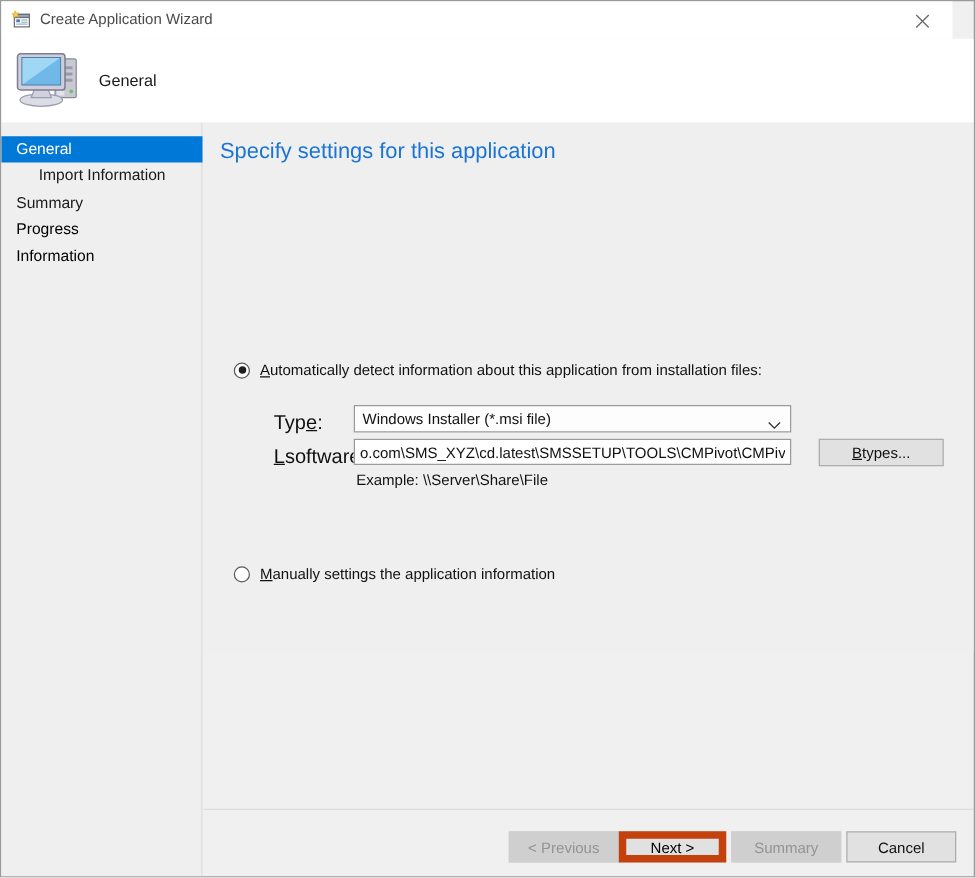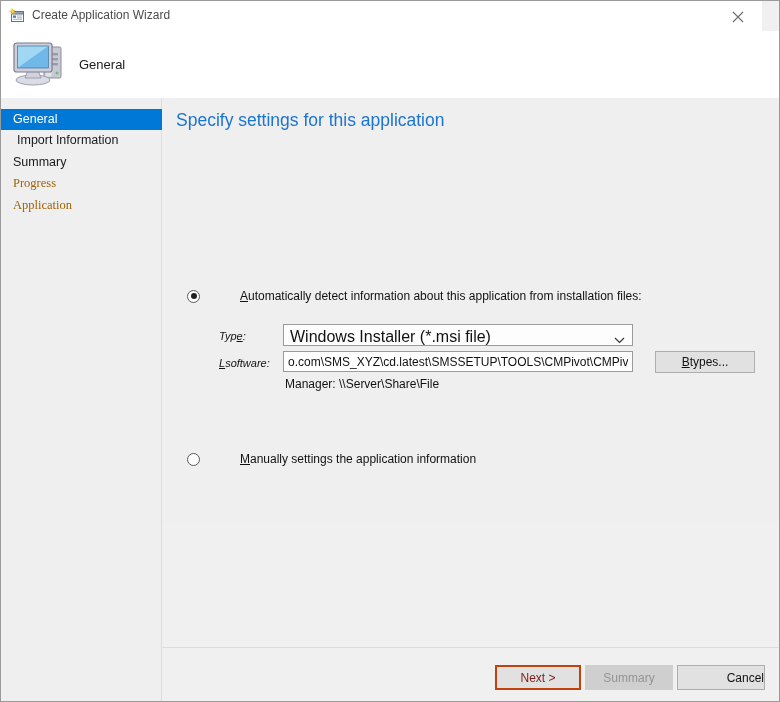--- a/index.html
+++ b/index.html
@@ -87,27 +87,27 @@
     left: 0;
     width: 161px;
     height: 21px;
     line-height: 21px;
     font-size: 12.5px;
     box-sizing: border-box;
     cursor: default;
     white-space: nowrap;
   }
   .nav-item .nav-label { padding-left: 12px; }
-  .nav-item.sub .nav-label { padding-left: 16px; }
+  .nav-item.sub .nav-label { padding-left: 30px; }
   .nav-item.selected {
     background: #0078d7;
     color: #ffffff;
   }
   .nav-item.normal { color: #1a1a1a; }
-  .nav-item.dim    { color: #a16207; font-family: Liberation Serif, serif; }
+  .nav-item.dim    { color: #000000; }
 
   
   #content {
     position: absolute;
     left: 162px; top: 97px;
     width: 616px; height: 424px;
     background: #efefef;
   }
   #page-heading {
     position: absolute;
@@ -125,21 +125,20 @@
     color: #111;
   }
 
   
   .radio-row {
     position: absolute;
     display: flex;
     align-items: center;
     cursor: default;
     white-space: nowrap;
-    gap: 32px;
   }
   .radio-dot {
     width: 13px; height: 13px;
     border-radius: 50%;
     border: 1px solid #5a5a5a;
     background: #ffffff;
     box-sizing: border-box;
     position: relative;
     flex: 0 0 auto;
     margin-right: 8px;
@@ -155,41 +154,40 @@
   }
   .radio-label { font-size: 12px; color: #111; }
   .acc { text-decoration: underline; }
 
   #radio-auto   { left: 24px; top: 191px; }
   #radio-manual { left: 24px; top: 354px; }
 
   
   .field-label {
     position: absolute;
-    font-size: 11px;
-    color: #111;
-    white-space: nowrap;
-    font-style: italic;
+    font-size: 16px;
+    color: #111;
+    white-space: nowrap;
   }
   #type-label     { left: 56px; top: 232px; }
   #location-label { left: 56px; top: 259px; }
 
   #type-select {
     position: absolute;
     left: 120px; top: 226px;
     width: 350px; height: 22px;
     box-sizing: border-box;
     border: 1px solid #9a9a9a;
     background: #fdfdfd;
     cursor: default;
   }
   #type-select-value {
     position: absolute;
     left: 6px; top: 3px;
-    font-size: 16px;
+    font-size: 12px;
     color: #111;
     white-space: nowrap;
   }
   #type-select-arrow {
     position: absolute;
     right: 7px; top: 8px;
   }
 
   #location-input {
     position: absolute;
@@ -247,28 +245,28 @@
     border: 1px solid #adadad;
     background: #e1e1e1;
     color: #111;
   }
   .footer-button.disabled {
     border: 1px solid #cfcfcf;
     background: #cfcfcf;
     color: #949494;
   }
   .footer-button.default {
-    border: 2px solid #c2410c;
+    border: 6px solid #c2410c;
     background: #e1e1e1;
-    color: #7f1d1d;
+    color: #000000;
   }
   #btn-previous { left: 406px; width: 88px; }
   #btn-next     { left: 494px; width: 86px; }
   #btn-summary  { left: 584px; width: 88px; }
-  #btn-cancel   { left: 676px; width: 88px; text-align: right; }
+  #btn-cancel   { left: 676px; width: 88px; }
 </style>
 </head>
 <body>
 
 <div id="window">
 
   <div id="titlebar">
     <span id="titlebar-icon">
       <svg width="16" height="16" viewBox="0 0 16 16">
         <rect x="2.5" y="3.5" width="12" height="10" fill="#ffffff" stroke="#6f6f6f"></rect>
@@ -319,21 +317,21 @@
     <div class="nav-item sub normal" style="top:32px">
       <span class="nav-label">Import Information</span>
     </div>
     <div class="nav-item normal" style="top:54px">
       <span class="nav-label">Summary</span>
     </div>
     <div class="nav-item dim" style="top:75px">
       <span class="nav-label">Progress</span>
     </div>
     <div class="nav-item dim" style="top:97px">
-      <span class="nav-label">Application</span>
+      <span class="nav-label">Information</span>
     </div>
 
   </div>
 
   <div id="content">
 
     <div id="page-heading">Specify settings for this application</div>
 
 
     <div class="radio-row" id="radio-auto">
@@ -351,27 +349,28 @@
         </svg>
       </span>
     </div>
 
     <div class="field-label" id="location-label"><span class="acc">L</span><span>software:</span></div>
 
     <input id="location-input" type="text" value="o.com\SMS_XYZ\cd.latest\SMSSETUP\TOOLS\CMPivot\CMPivot.msi" style="">
 
     <button id="browse-button"><span class="acc">B</span><span>types...</span></button>
 
-    <div id="example-text">Manager: \\Server\Share\File</div>
+    <div id="example-text">Example: \\Server\Share\File</div>
 
     <div class="radio-row" id="radio-manual">
       <span class="radio-dot"></span>
       <span class="radio-label"><span class="acc">M</span><span>anually settings the application information</span></span>
     </div>
   </div>
 
   <div id="footer-divider"></div>
 
+  <button class="footer-button disabled" id="btn-previous">&lt; Previous</button>
   <button class="footer-button default" id="btn-next">Next &gt;</button>
   <button class="footer-button disabled" id="btn-summary">Summary</button>
   <button class="footer-button enabled" id="btn-cancel">Cancel</button>
 
 </div>
 
 </body></html>

